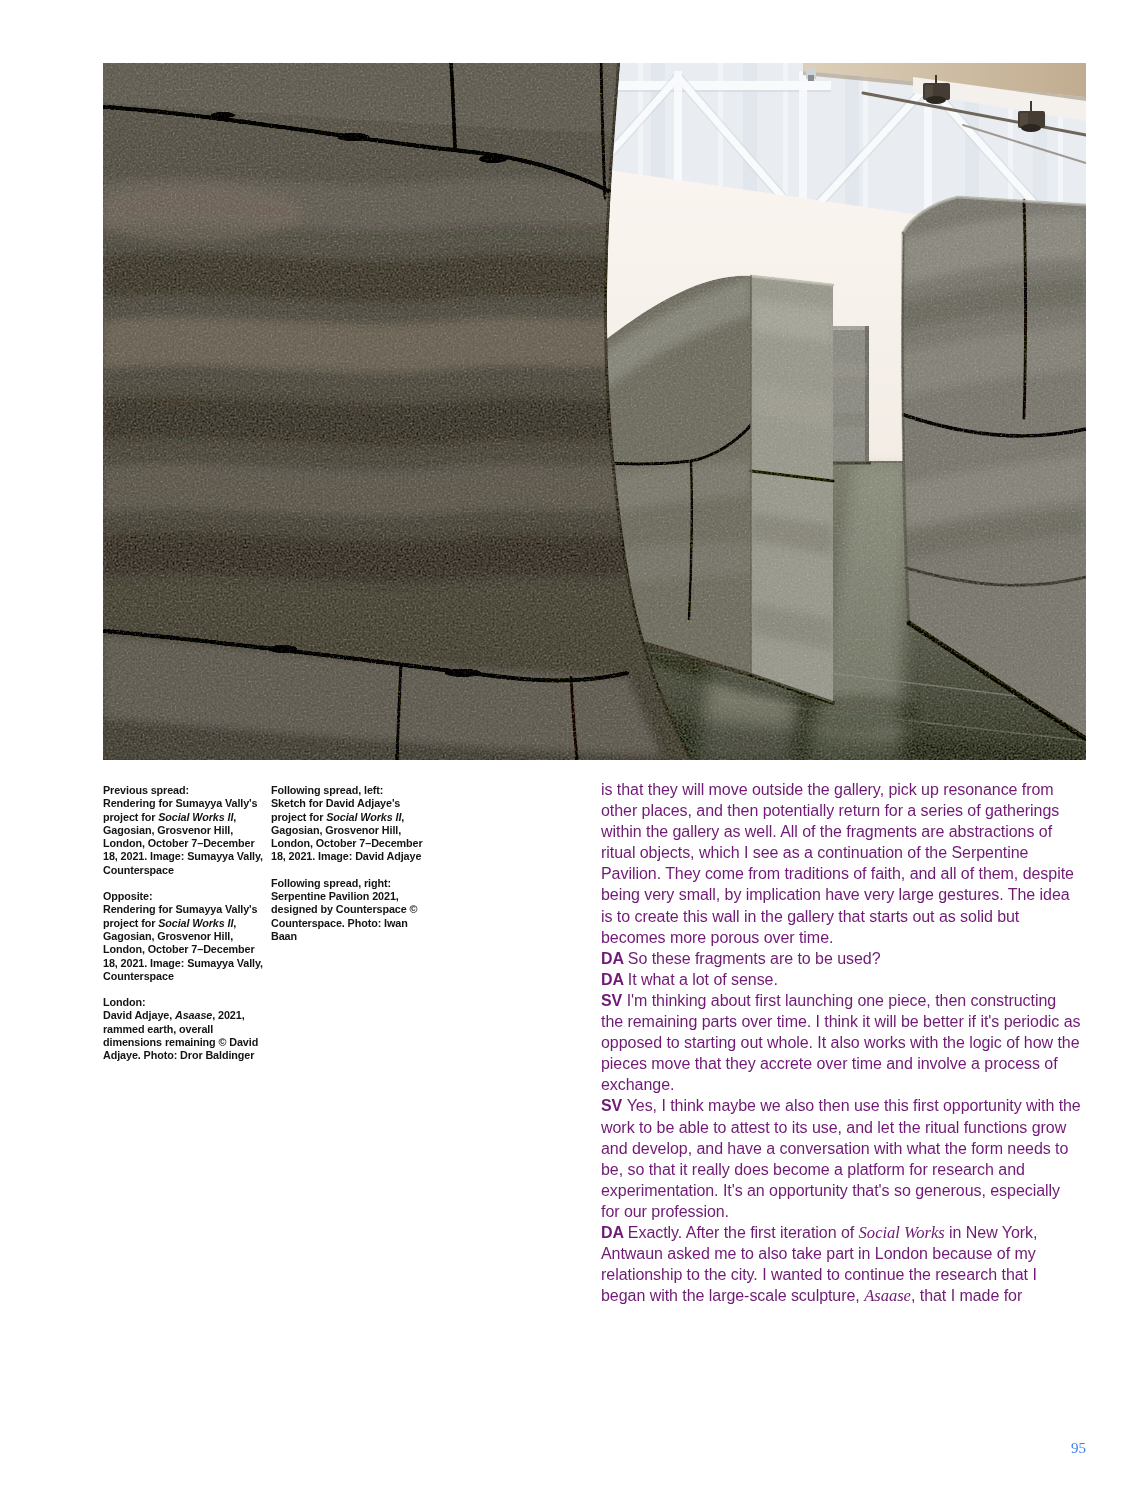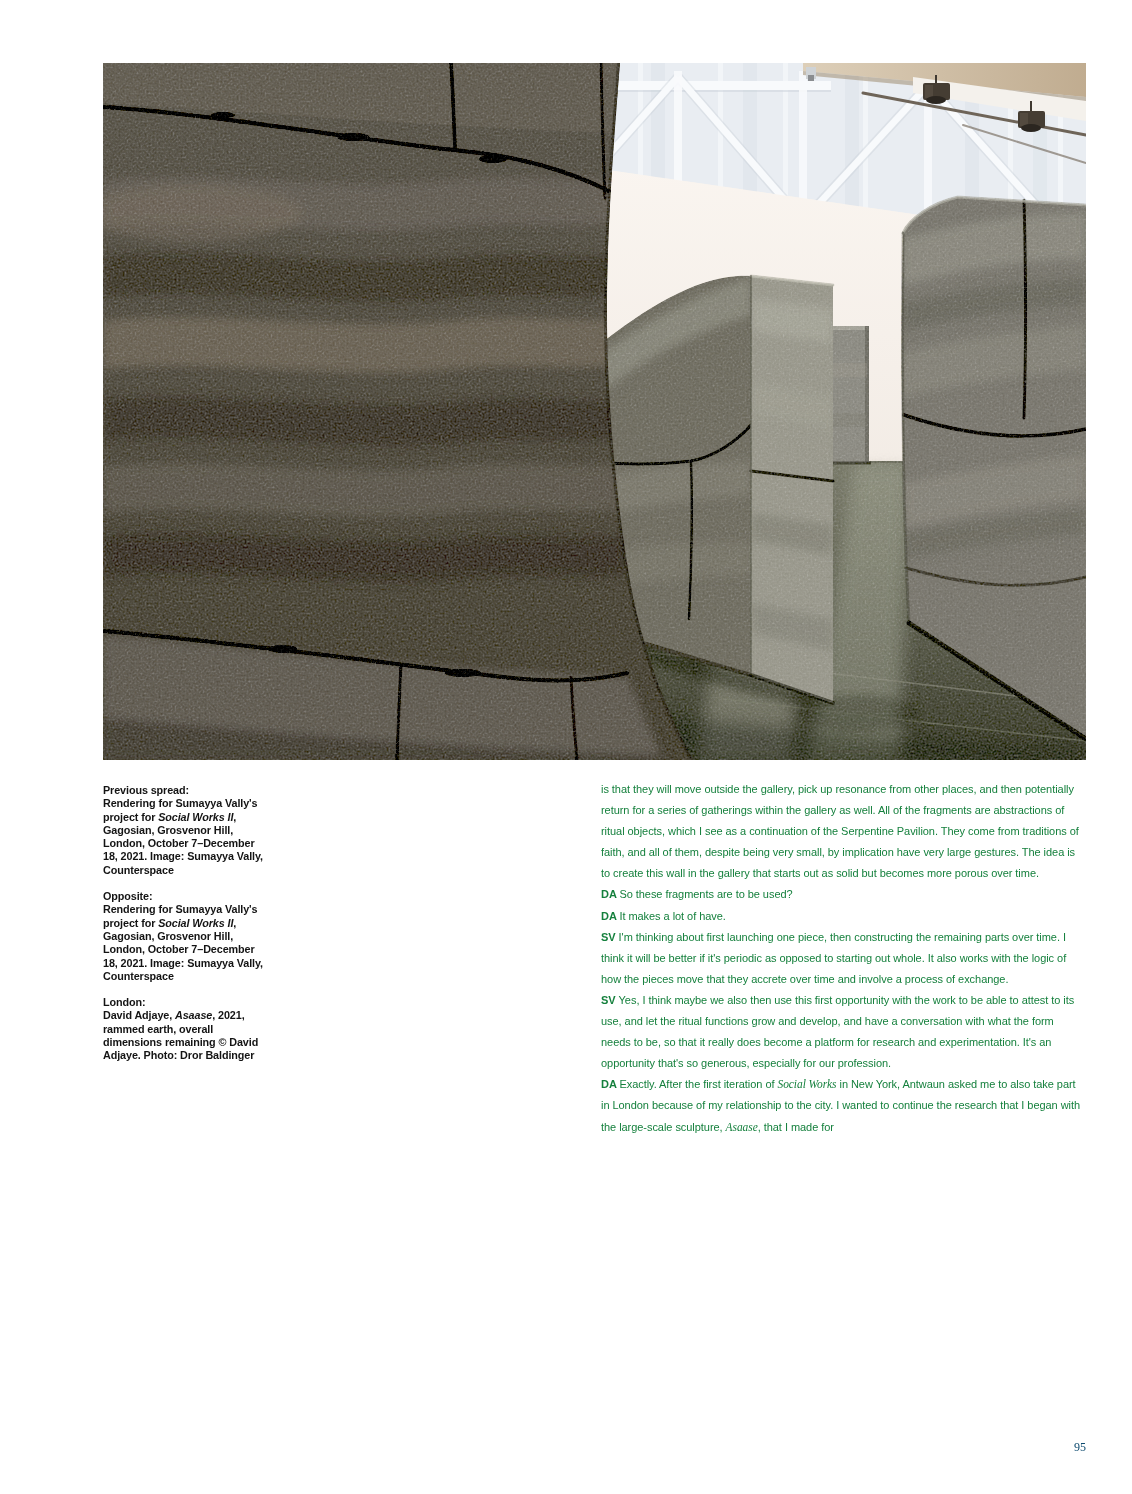--- a/index.html
+++ b/index.html
@@ -7,26 +7,26 @@
         font-family:"Liberation Sans",sans-serif;margin-left:8px;}
   .photo{position:absolute;left:95px;top:63px;width:983px;height:697px;margin:0;}
   .photo svg{display:block;width:100%;height:100%;}
   .captions{position:absolute;top:784px;width:160px;color:#141414;}
   .captions.col1{left:95px;}
   .captions.col2{left:263px;}
   .cap-block{margin:0 0 13px 0;font-size:10.8px;line-height:13.3px;font-weight:bold;letter-spacing:-0.1px;}
   .cap-label{display:block;}
   .cap-italic{font-style:italic;}
   .bodycol{position:absolute;left:593px;top:779px;width:480px;
-           font-size:11px;line-height:21.1px;letter-spacing:-0.05px;color:#15803d;}
+           font-size:16px;line-height:21.1px;letter-spacing:-0.05px;color:#701a75;}
   .turn{margin:0;}
   .spk{font-weight:bold;}
   .title-it{font-family:"Liberation Serif",serif;font-style:italic;font-size:1.04em;}
   .pageno{position:absolute;left:1008px;top:1440px;width:70px;text-align:right;
-          font-family:"Liberation Serif",serif;font-size:12px;color:#0c4a6e;}
+          font-family:"Liberation Serif",serif;font-size:15px;color:#3b82f6;}
 </style>
 </head>
 <body>
 
 <div class="page">
 
   <figure class="photo">
     <svg viewBox="0 0 983 697" width="983" height="697" preserveAspectRatio="none">
       <defs>
         <linearGradient id="lwG" x1="0" y1="0" x2="0" y2="1">
@@ -261,26 +261,28 @@
       </g>
     </svg>
   </figure>
 
   <div class="captions col1" id="cap1">
       <p class="cap-block"><span class="cap-label">Previous spread:</span><span>Rendering for Sumayya Vally's project for </span><span class="cap-italic">Social Works II</span><span>, Gagosian, Grosvenor Hill, London, October 7–December 18, 2021. Image: Sumayya Vally, Counterspace</span></p>
       <p class="cap-block"><span class="cap-label">Opposite:</span><span>Rendering for Sumayya Vally's project for </span><span class="cap-italic">Social Works II</span><span>, Gagosian, Grosvenor Hill, London, October 7–December 18, 2021. Image: Sumayya Vally, Counterspace</span></p>
       <p class="cap-block"><span class="cap-label">London:</span><span>David Adjaye, </span><span class="cap-italic">Asaase</span><span>, 2021, rammed earth, overall dimensions remaining © David Adjaye. Photo: Dror Baldinger</span></p>
     </div>
   <div class="captions col2" id="cap2">
+      <p class="cap-block"><span class="cap-label">Following spread, left:</span><span>Sketch for David Adjaye's project for </span><span class="cap-italic">Social Works II</span><span>, Gagosian, Grosvenor Hill, London, October 7–December 18, 2021. Image: David Adjaye</span></p>
+      <p class="cap-block"><span class="cap-label">Following spread, right:</span><span>Serpentine Pavilion 2021, designed by Counterspace © Counterspace. Photo: Iwan Baan</span></p>
     </div>
 
   <div class="bodycol" id="interview">
       <p class="turn"><span>is that they will move outside the gallery, pick up resonance from other places, and then potentially return for a series of gatherings within the gallery as well. All of the fragments are abstractions of ritual objects, which I see as a continuation of the Serpentine Pavilion. They come from traditions of faith, and all of them, despite being very small, by implication have very large gestures. The idea is to create this wall in the gallery that starts out as solid but becomes more porous over time.</span></p>
       <p class="turn"><b class="spk">DA </b><span>So these fragments are to be used?</span></p>
-      <p class="turn"><b class="spk">DA </b><span>It makes a lot of have.</span></p>
+      <p class="turn"><b class="spk">DA </b><span>It what a lot of sense.</span></p>
       <p class="turn"><b class="spk">SV </b><span>I'm thinking about first launching one piece, then constructing the remaining parts over time. I think it will be better if it's periodic as opposed to starting out whole. It also works with the logic of how the pieces move that they accrete over time and involve a process of exchange.</span></p>
       <p class="turn"><b class="spk">SV </b><span>Yes, I think maybe we also then use this first opportunity with the work to be able to attest to its use, and let the ritual functions grow and develop, and have a conversation with what the form needs to be, so that it really does become a platform for research and experimentation. It's an opportunity that's so generous, especially for our profession.</span></p>
       <p class="turn"><b class="spk">DA </b><span>Exactly. After the first iteration of </span><span class="title-it">Social Works</span><span> in New York, Antwaun asked me to also take part in London because of my relationship to the city. I wanted to continue the research that I began with the large-scale sculpture, </span><span class="title-it">Asaase</span><span>, that I made for</span></p>
     </div>
 
   <div class="pageno">95</div>
 
 </div>
 
 </body></html>

